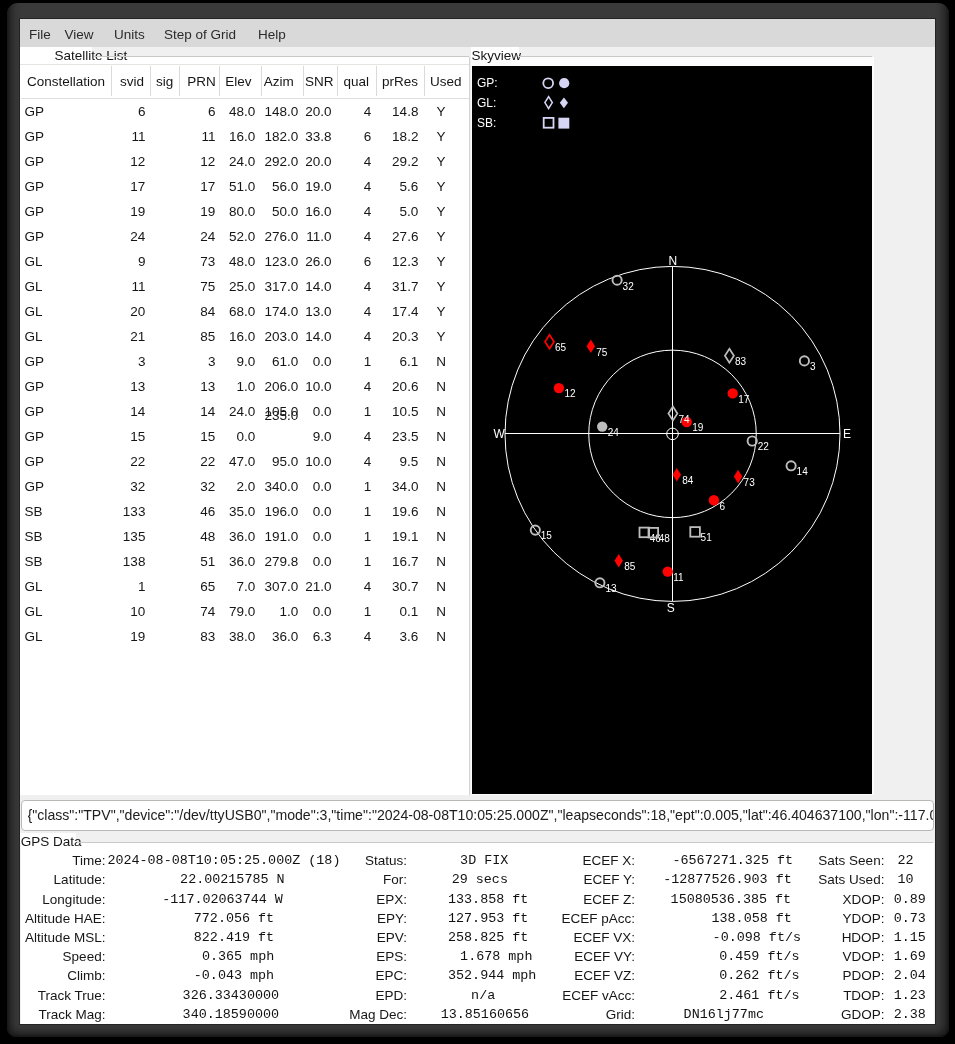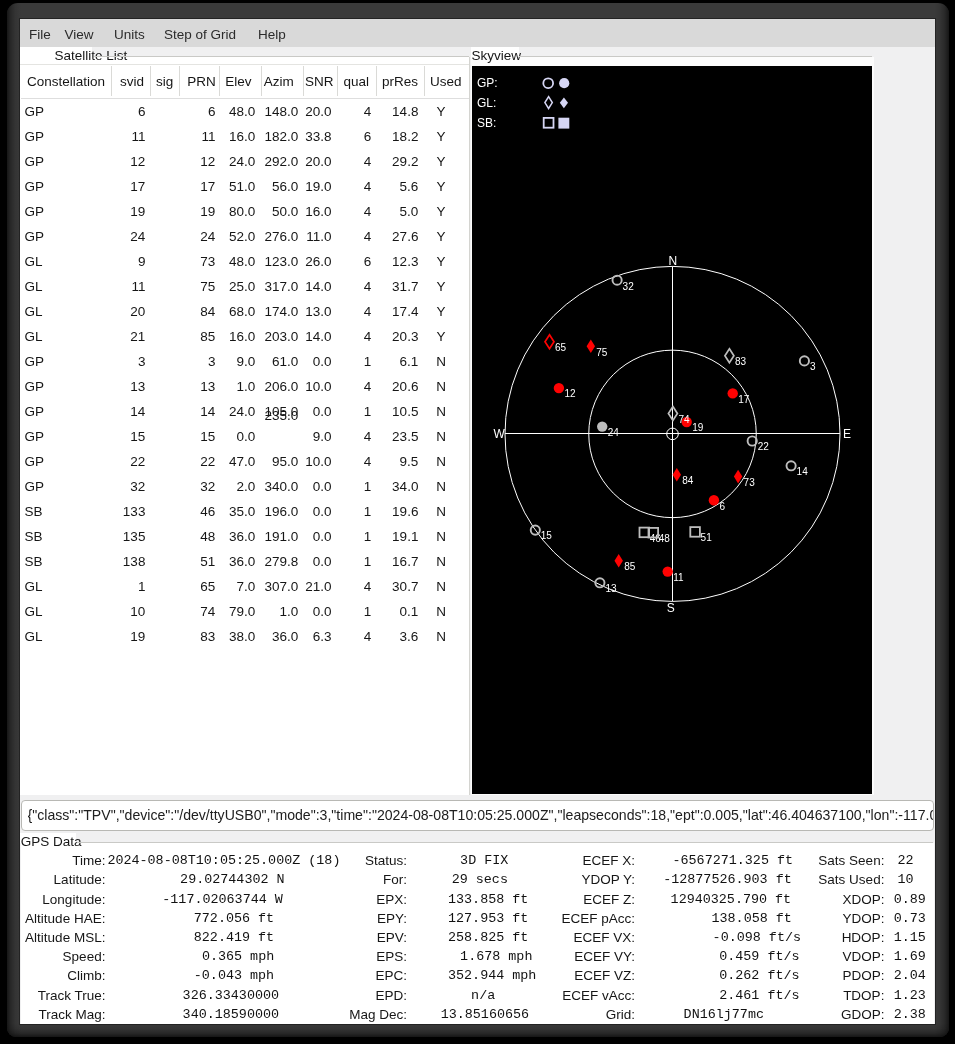--- a/index.html
+++ b/index.html
@@ -320,21 +320,21 @@
 <div class="abs" style="left:27.5px;top:801px;width:905px;height:29px;overflow:hidden;">
       <div class="t" style="left:0;top:5px;font-size:14.1px;color:#202020;position:relative;">{"class":"TPV","device":"/dev/ttyUSB0","mode":3,"time":"2024-08-08T10:05:25.000Z","leapseconds":18,"ept":0.005,"lat":46.404637100,"lon":-117.020637440,"altHAE":235.3</div>
     </div>
 <div class="abs" style="left:21px;top:843px;width:912.5px;height:180.5px;background:#fff;"></div>
 <div class="abs" style="left:19.8px;top:832.5px;width:56.7px;height:10.5px;background:#ffffff;"></div>
 <div class="t" style="left:20.8px;top:833px;">GPS Data</div>
 <div class="abs" style="left:76.5px;top:842.3px;width:856.5px;height:1px;background:#c9c9c6;"></div>
 <div class="t r" style="left:-4.599999999999994px;top:852.2px;">Time:</div>
 <div class="t mono" style="left:107.4px;top:852.2px;">2024-08-08T10:05:25.000Z (18)</div>
 <div class="t r" style="left:-4.599999999999994px;top:871.4000000000001px;">Latitude:</div>
-<div class="t mono" style="left:180.1px;top:871.4000000000001px;">29.02744302 N</div>
+<div class="t mono" style="left:180.1px;top:871.4000000000001px;">22.00215785 N</div>
 <div class="t r" style="left:-4.599999999999994px;top:890.6px;">Longitude:</div>
 <div class="t mono" style="left:162.3px;top:890.6px;">-117.02063744 W</div>
 <div class="t r" style="left:-4.599999999999994px;top:909.8000000000001px;">Altitude HAE:</div>
 <div class="t mono" style="left:193.8px;top:909.8000000000001px;">772.056 ft</div>
 <div class="t r" style="left:-4.599999999999994px;top:929.0px;">Altitude MSL:</div>
 <div class="t mono" style="left:193.8px;top:929.0px;">822.419 ft</div>
 <div class="t r" style="left:-4.599999999999994px;top:948.2px;">Speed:</div>
 <div class="t mono" style="left:201.9px;top:948.2px;">0.365 mph</div>
 <div class="t r" style="left:-4.599999999999994px;top:967.4000000000001px;">Climb:</div>
 <div class="t mono" style="left:193.8px;top:967.4000000000001px;">-0.043 mph</div>
@@ -355,24 +355,24 @@
 <div class="t r" style="left:297.0px;top:948.2px;">EPS:</div>
 <div class="t mono" style="left:460.1px;top:948.2px;">1.678 mph</div>
 <div class="t r" style="left:297.0px;top:967.4000000000001px;">EPC:</div>
 <div class="t mono" style="left:448px;top:967.4000000000001px;">352.944 mph</div>
 <div class="t r" style="left:297.0px;top:986.6px;">EPD:</div>
 <div class="t mono" style="left:471.1px;top:986.6px;">n/a</div>
 <div class="t r" style="left:297.0px;top:1005.8000000000001px;">Mag Dec:</div>
 <div class="t mono" style="left:440.7px;top:1005.8000000000001px;">13.85160656</div>
 <div class="t r" style="left:525.0px;top:852.2px;">ECEF X:</div>
 <div class="t mono" style="left:672.5px;top:852.2px;">-6567271.325 ft</div>
-<div class="t r" style="left:525.0px;top:871.4000000000001px;">YDOP Y:</div>
+<div class="t r" style="left:525.0px;top:871.4000000000001px;">ECEF Y:</div>
 <div class="t mono" style="left:663.2px;top:871.4000000000001px;">-12877526.903 ft</div>
 <div class="t r" style="left:525.0px;top:890.6px;">ECEF Z:</div>
-<div class="t mono" style="left:670.6px;top:890.6px;">12940325.790 ft</div>
+<div class="t mono" style="left:670.6px;top:890.6px;">15080536.385 ft</div>
 <div class="t r" style="left:525.0px;top:909.8000000000001px;">ECEF pAcc:</div>
 <div class="t mono" style="left:711.5px;top:909.8000000000001px;">138.058 ft</div>
 <div class="t r" style="left:525.0px;top:929.0px;">ECEF VX:</div>
 <div class="t mono" style="left:712.6px;top:929.0px;">-0.098 ft/s</div>
 <div class="t r" style="left:525.0px;top:948.2px;">ECEF VY:</div>
 <div class="t mono" style="left:719.2px;top:948.2px;">0.459 ft/s</div>
 <div class="t r" style="left:525.0px;top:967.4000000000001px;">ECEF VZ:</div>
 <div class="t mono" style="left:719.2px;top:967.4000000000001px;">0.262 ft/s</div>
 <div class="t r" style="left:525.0px;top:986.6px;">ECEF vAcc:</div>
 <div class="t mono" style="left:719.2px;top:986.6px;">2.461 ft/s</div>

